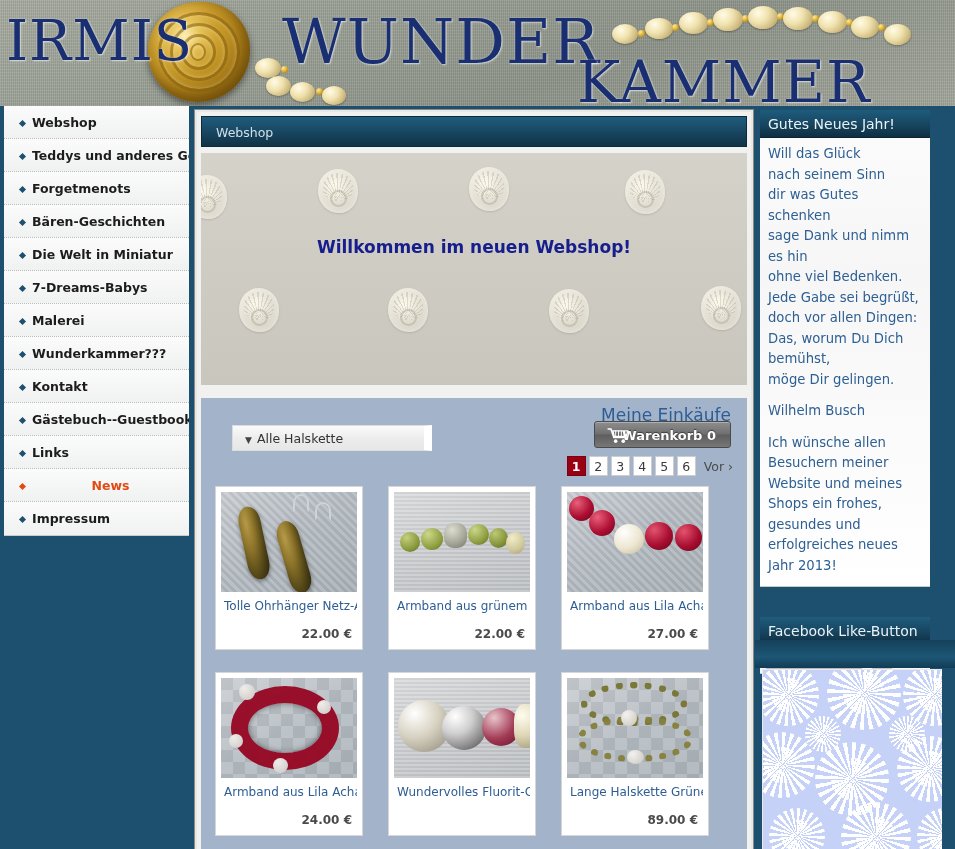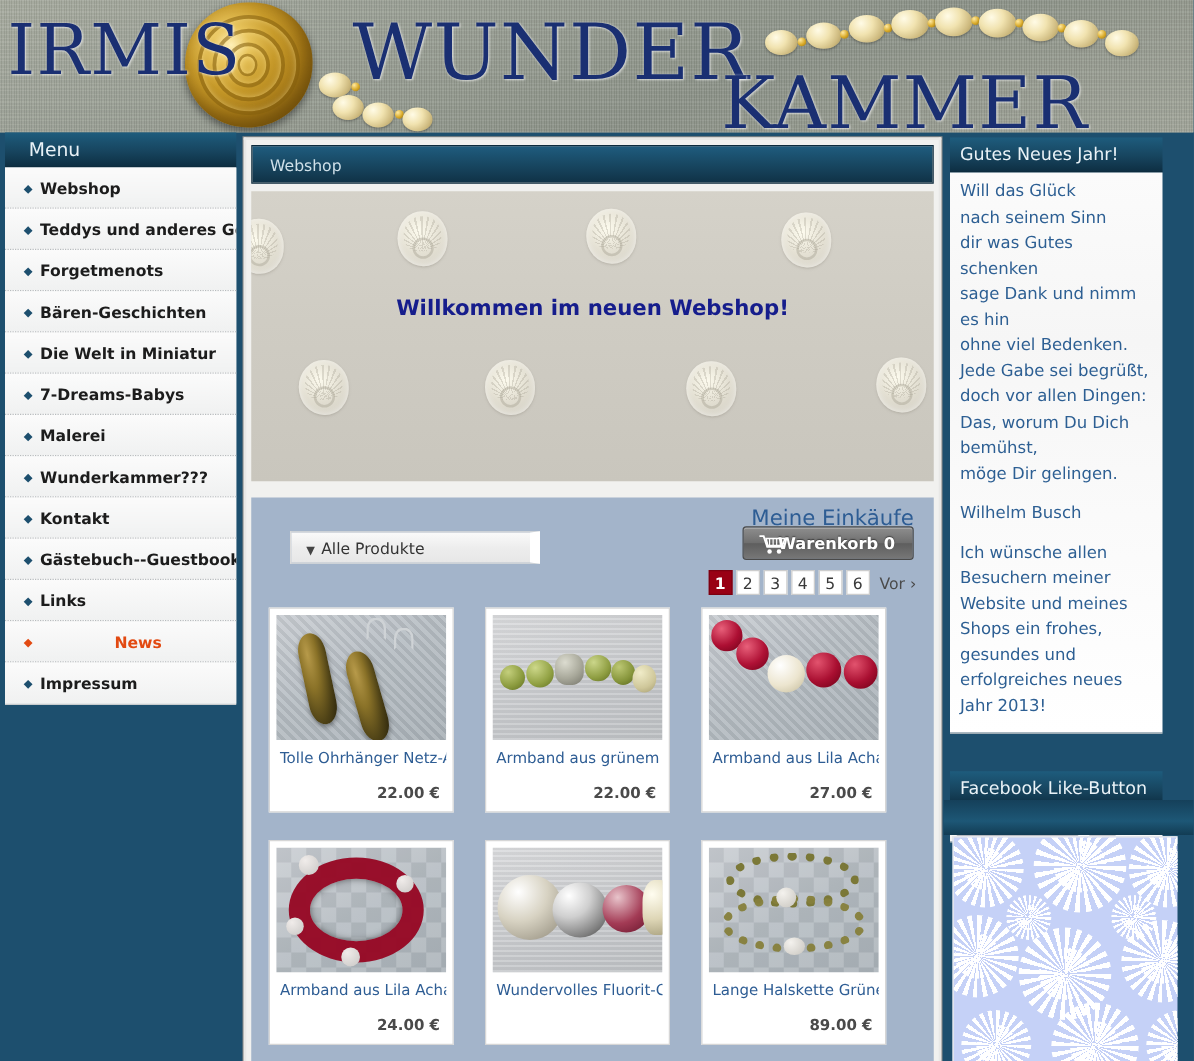--- a/index.html
+++ b/index.html
@@ -498,21 +498,20 @@
       <div class="ring r3"></div>
       <div class="ring r4"></div>
     </div>
 
     <div class="headline" id="word-wunder">WUNDER</div>
     <div class="headline" id="word-irmis">IRMIS</div>
     <div class="headline" id="word-kammer">KAMMER</div>
   </div>
 
   <div id="left-col">
-    <div class="panel-head">Menu</div>
     <div id="menu-list">
         <div class="menu-item"><span class="bullet"></span><span>Webshop</span></div>
         <div class="menu-item"><span class="bullet"></span><span>Teddys und anderes Getier</span></div>
         <div class="menu-item"><span class="bullet"></span><span>Forgetmenots</span></div>
         <div class="menu-item"><span class="bullet"></span><span>Bären-Geschichten</span></div>
         <div class="menu-item"><span class="bullet"></span><span>Die Welt in Miniatur</span></div>
         <div class="menu-item"><span class="bullet"></span><span>7-Dreams-Babys</span></div>
         <div class="menu-item"><span class="bullet"></span><span>Malerei</span></div>
         <div class="menu-item"><span class="bullet"></span><span>Wunderkammer???</span></div>
         <div class="menu-item"><span class="bullet"></span><span>Kontakt</span></div>
@@ -537,21 +536,21 @@
         <div class="shell" style="left:348px;top:136px;"></div>
         <div class="shell" style="left:500px;top:133px;"></div>
       </div>
       <h1>Willkommen im neuen Webshop!</h1>
     </div>
 
     <div id="shop">
       <div id="meine-einkaeufe">Meine Einkäufe</div>
 
       <div id="filter-select">
-        <span class="caret">▼</span><span>Alle Produkte</span>
+        <span class="caret">▼</span><span>Alle Halskette</span>
       </div>
 
       <div id="cart-btn">
         <svg class="cart-icon" viewBox="0 0 24 18">
           <path d="M1 2 h3 l3 9 h11" fill="none" stroke="#ffffff" stroke-width="1.6" stroke-linecap="round"></path>
           <path d="M6 4 h16 l-2 6 H7.6 Z" fill="none" stroke="#ffffff" stroke-width="1.3"></path>
           <path d="M9 4 v6 M12 4 v6 M15 4 v6 M18 4 v6" stroke="#ffffff" stroke-width="1"></path>
           <circle cx="9" cy="15" r="1.9" fill="#ffffff"></circle>
           <circle cx="17" cy="15" r="1.9" fill="#ffffff"></circle>
         </svg>

